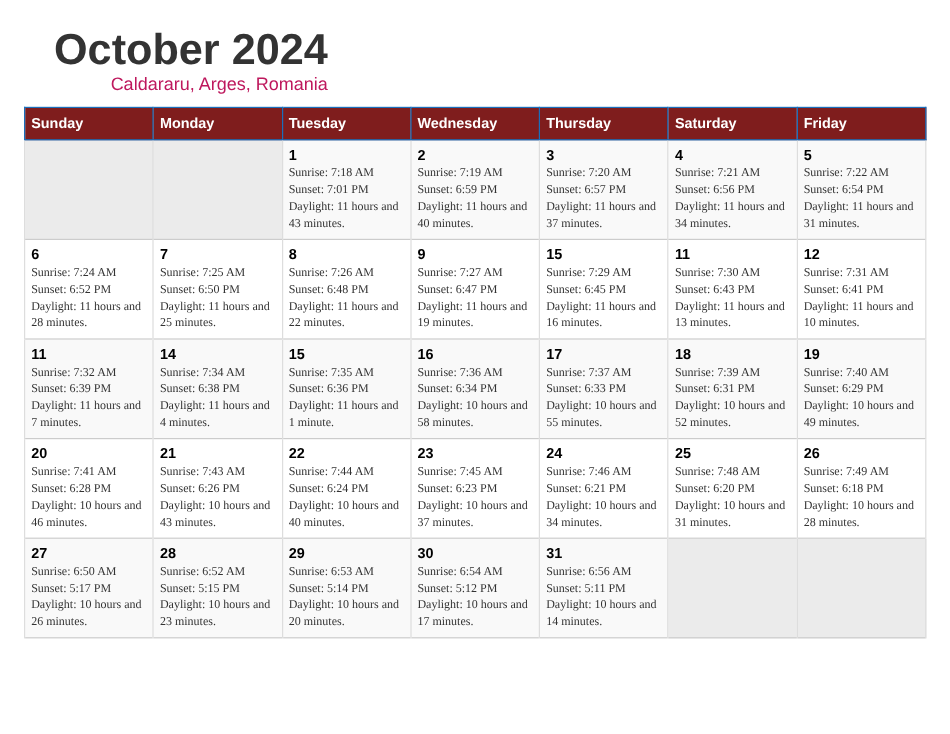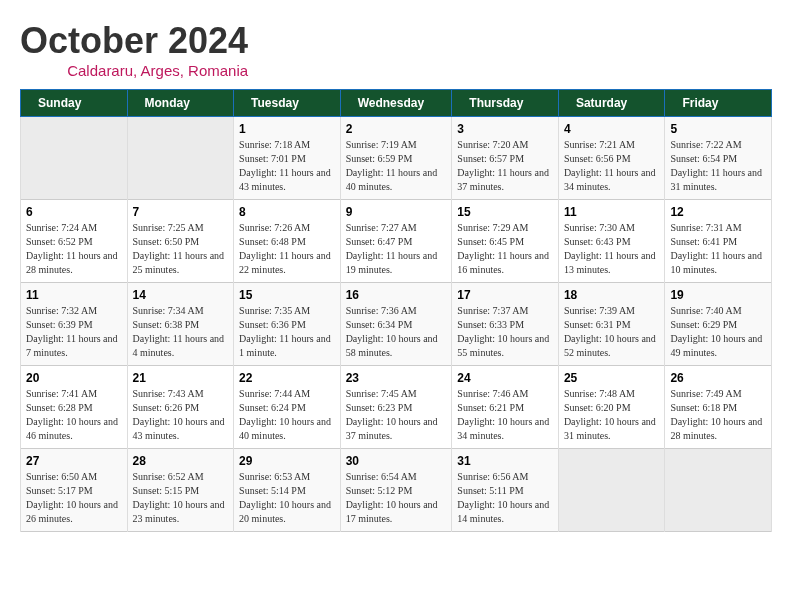--- a/index.html
+++ b/index.html
@@ -29,40 +29,41 @@
     .logo-text span {
       color: #1a6fbb;
     }
     .logo-icon {
       width: 28px;
       height: 28px;
       margin-right: 2px;
     }
     .title-block {
       text-align: right;
+      margin-left: 25px;
     }
     .month-title {
       font-size: 36px;
       font-weight: bold;
       color: #333;
     }
     .subtitle {
       font-size: 15px;
       color: #be185d;
     }
     table {
       width: 100%;
       border-collapse: collapse;
       font-size: 11px;
     }
     thead tr th {
-      background-color: #14532d;
+      background-color: #7f1d1d;
       color: #fff;
       text-align: left;
-      padding: 6px 17px;
+      padding: 6px 5px;
       font-size: 12px;
       font-weight: bold;
       border: 1px solid #1a6fbb;
     }
     tbody tr {
       border-bottom: 1px solid #ccc;
     }
     tbody tr td {
       vertical-align: top;
       padding: 5px 5px;

